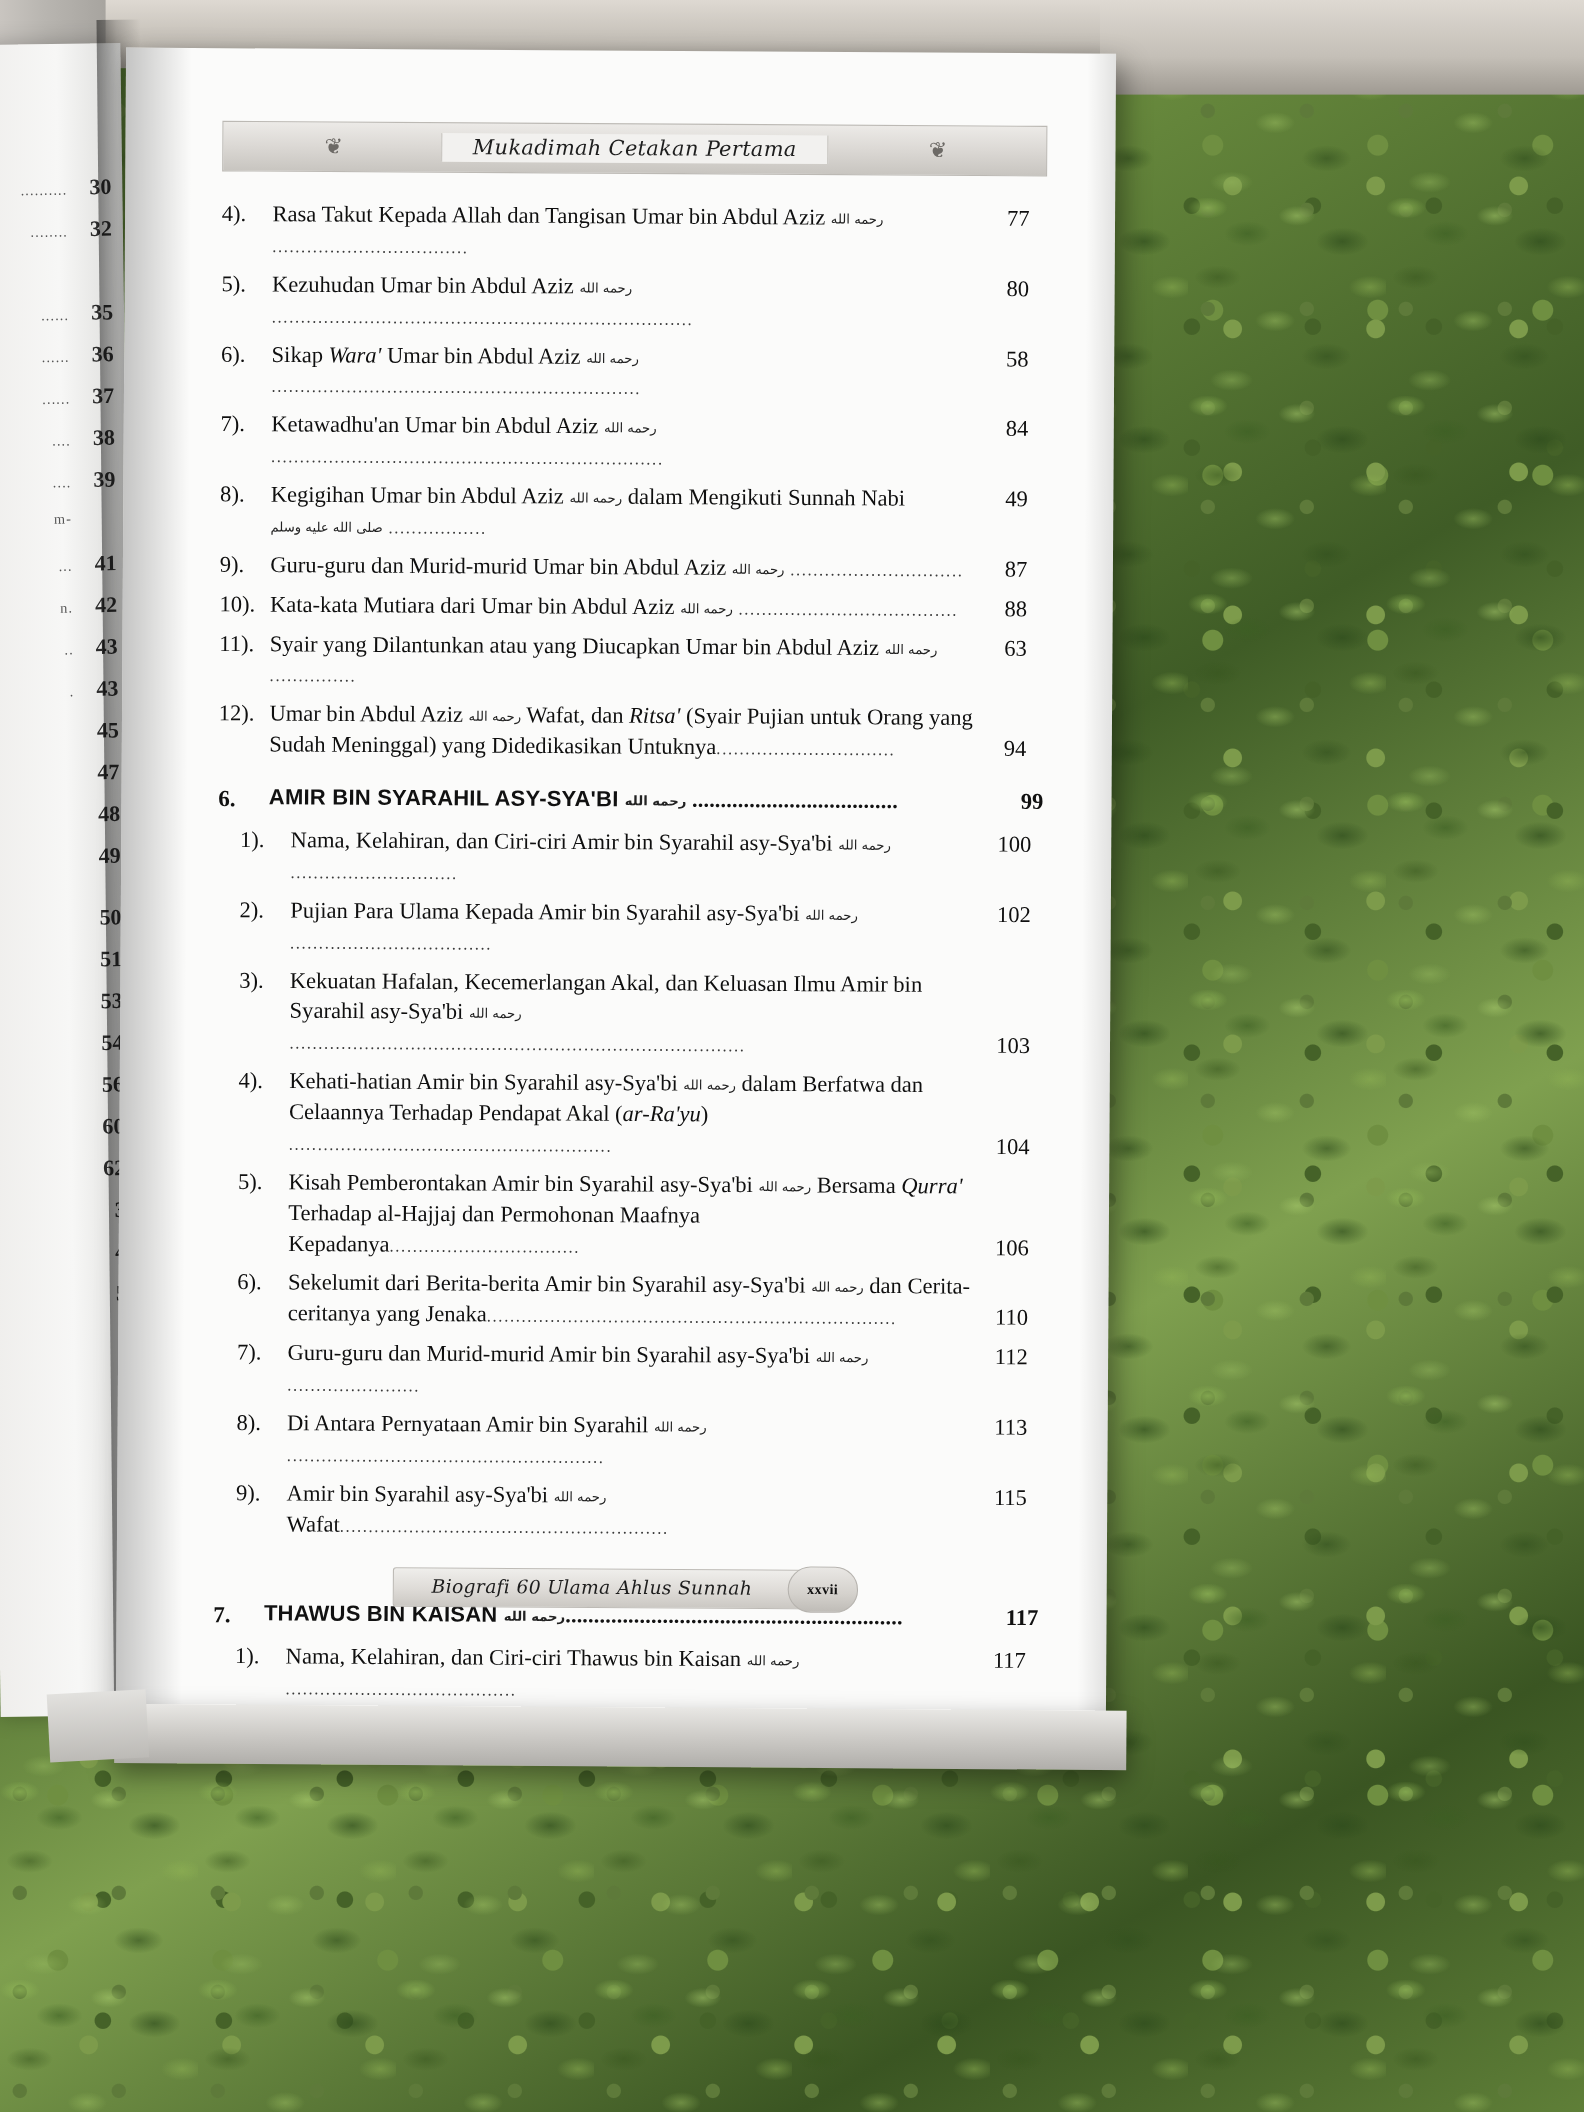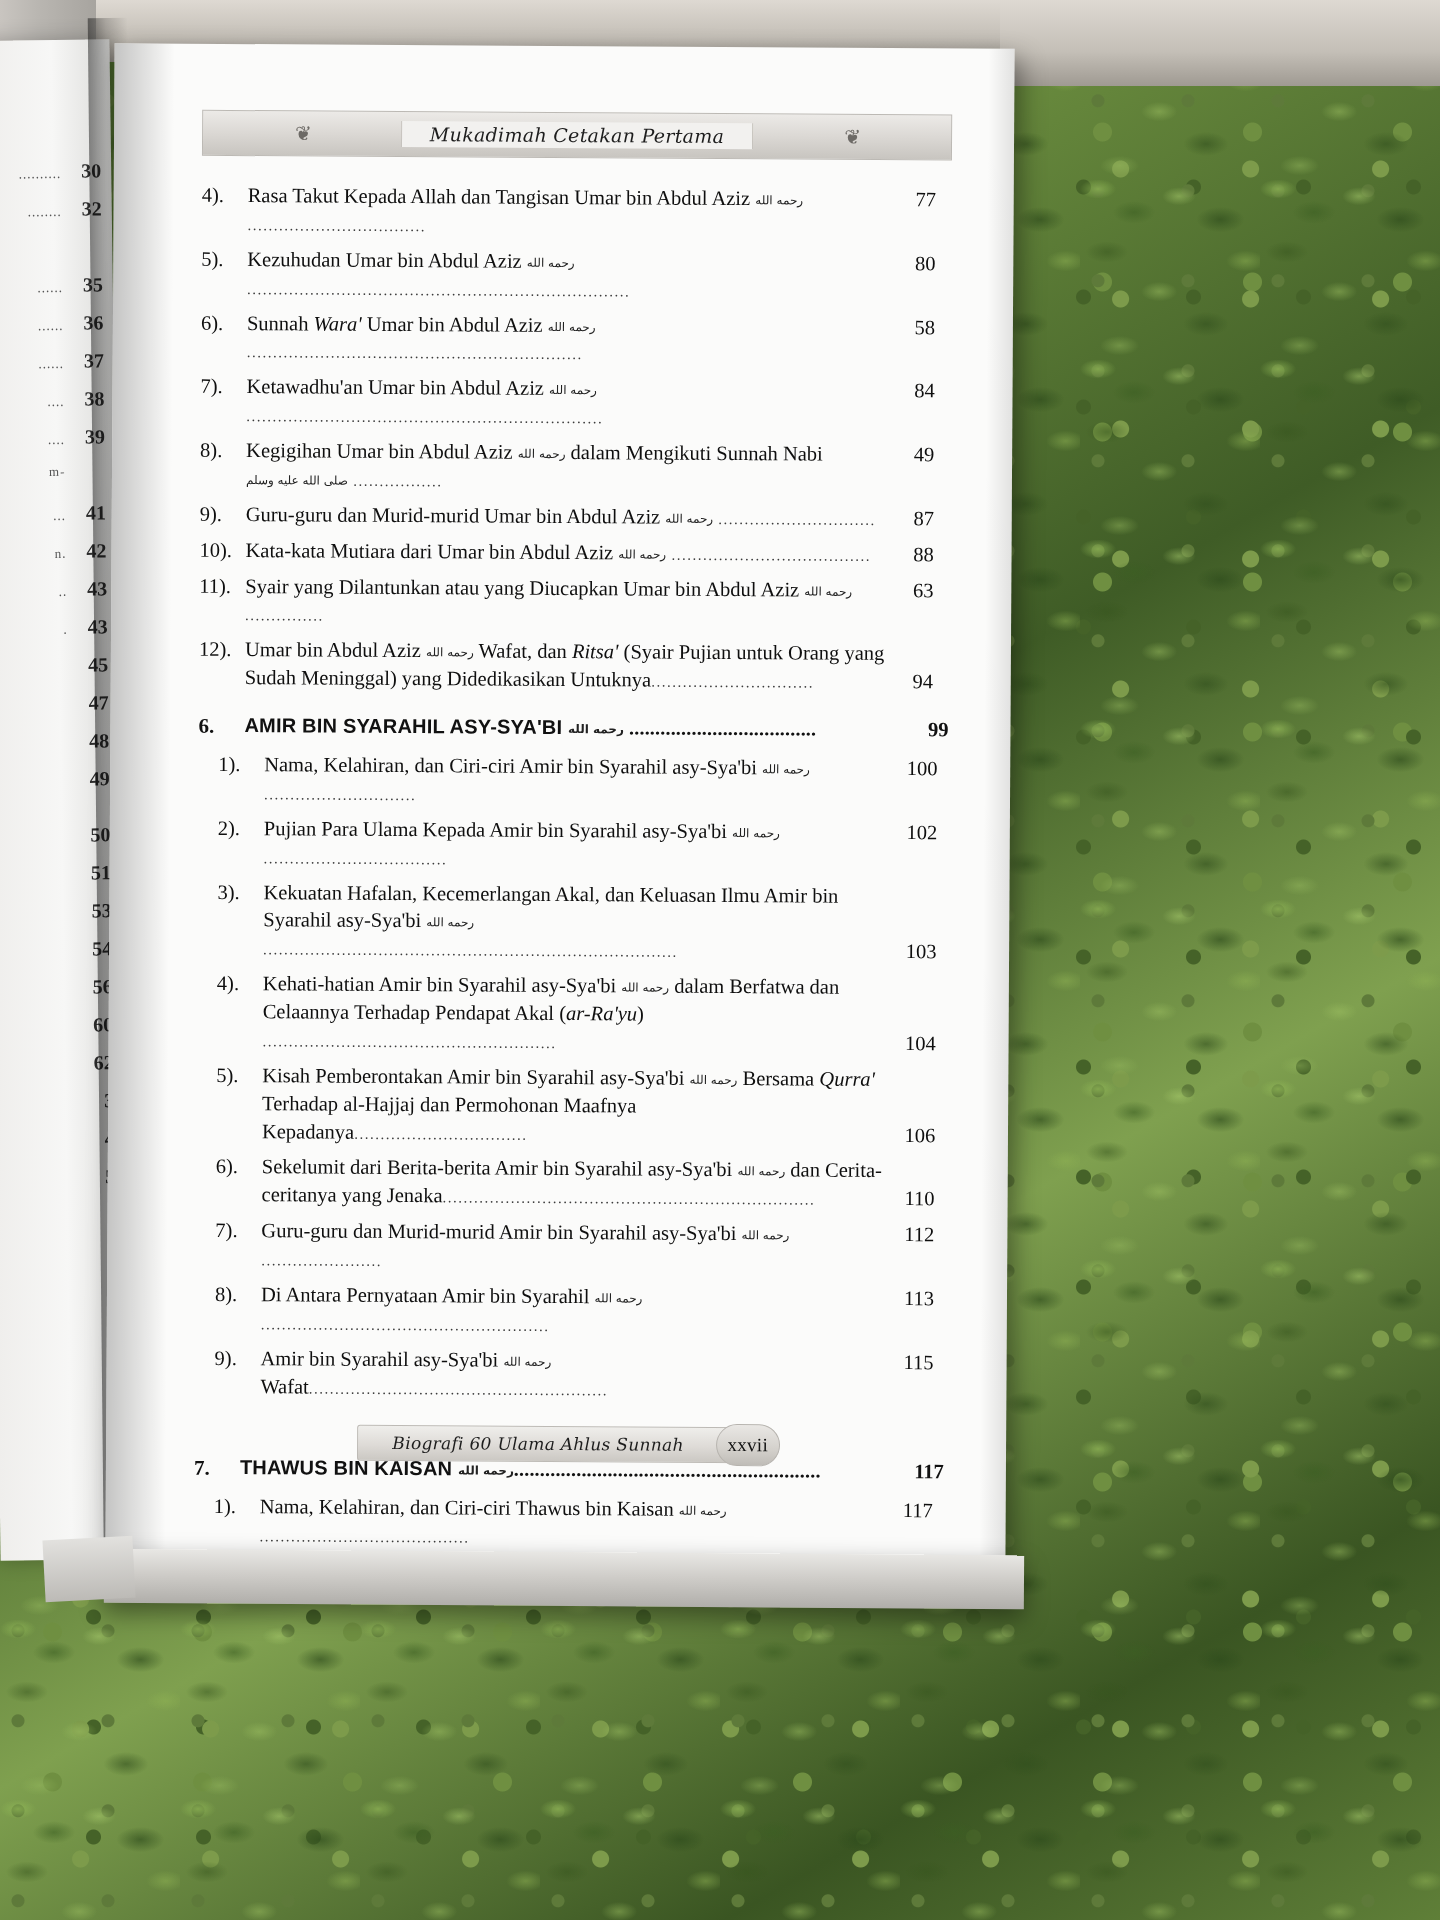--- a/index.html
+++ b/index.html
@@ -263,22 +263,22 @@
     position: absolute;
     right: -26px; top: 50%;
     transform: translateY(-50%);
     width: 62px; height: 40px;
     border-radius: 22px;
     background: linear-gradient(180deg, #e9e7e4 0%, #d4d1cc 60%, #bfbcb7 100%);
     border: 1px solid #b6b3ae;
     display: flex; align-items: center; justify-content: center;
     font-family: "Liberation Serif", serif;
     font-style: normal;
-    font-weight: 400;
-    font-size: 19px;
+    font-weight: 700;
+    font-size: 13px;
     color: #111;
   }
 
   
   .book-edge {
     position: absolute;
     left: 104px; top: 1552px;
     width: 920px; height: 54px;
     background: linear-gradient(180deg, #e8e7e4 0%, #cfcdc9 45%, #b0aeaa 100%);
     transform: rotate(0.4deg);
@@ -440,21 +440,21 @@
         </div>
 
         <div class="entry">
           <span class="num">5).</span>
           <span class="mid"><span class="leader"><span>Kezuhudan Umar bin Abdul Aziz</span> <span class="honor arabic-sm">رحمه الله</span><span class="fill"> .........................................................................</span></span></span>
           <span class="pg">80</span>
         </div>
 
         <div class="entry">
           <span class="num">6).</span>
-          <span class="mid"><span class="leader"><span>Sunnah </span><span class="it">Wara'</span><span> Umar bin Abdul Aziz</span> <span class="honor arabic-sm">رحمه الله</span><span class="fill"> ................................................................</span></span></span>
+          <span class="mid"><span class="leader"><span>Sikap </span><span class="it">Wara'</span><span> Umar bin Abdul Aziz</span> <span class="honor arabic-sm">رحمه الله</span><span class="fill"> ................................................................</span></span></span>
           <span class="pg">58</span>
         </div>
 
         <div class="entry">
           <span class="num">7).</span>
           <span class="mid"><span class="leader"><span>Ketawadhu'an Umar bin Abdul Aziz</span> <span class="honor arabic-sm">رحمه الله</span><span class="fill"> ....................................................................</span></span></span>
           <span class="pg">84</span>
         </div>
 
         <div class="entry">

